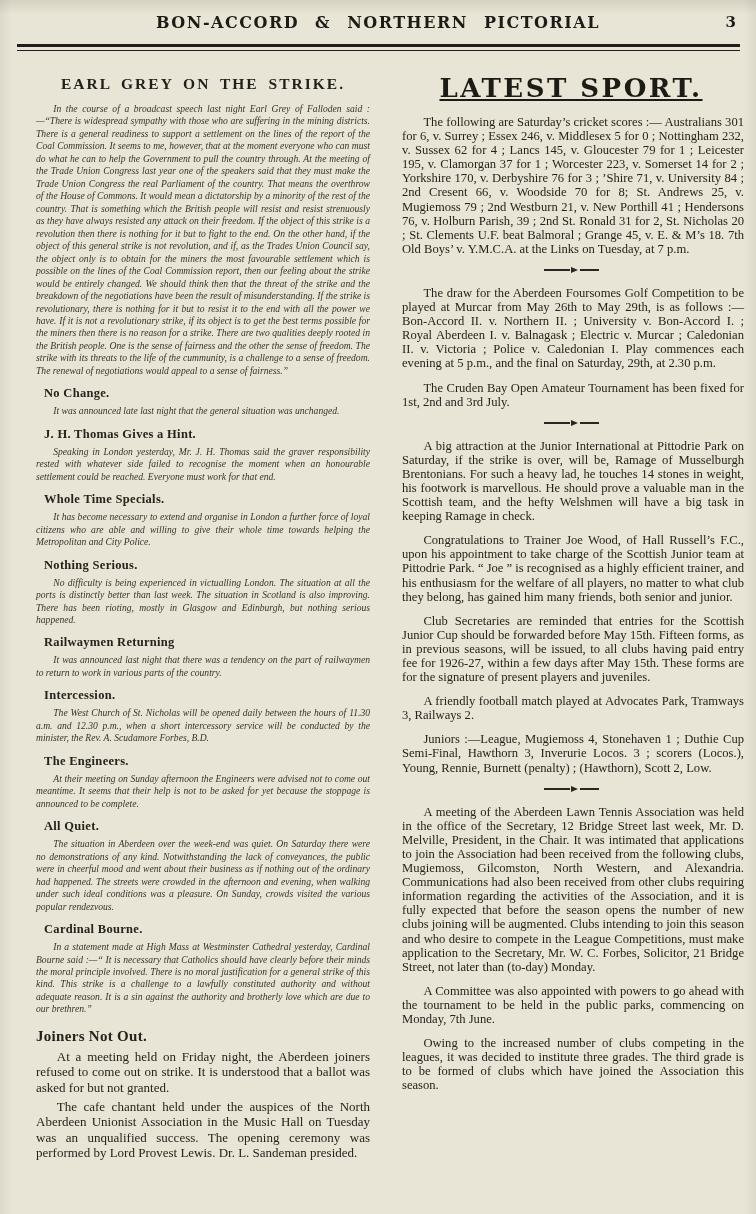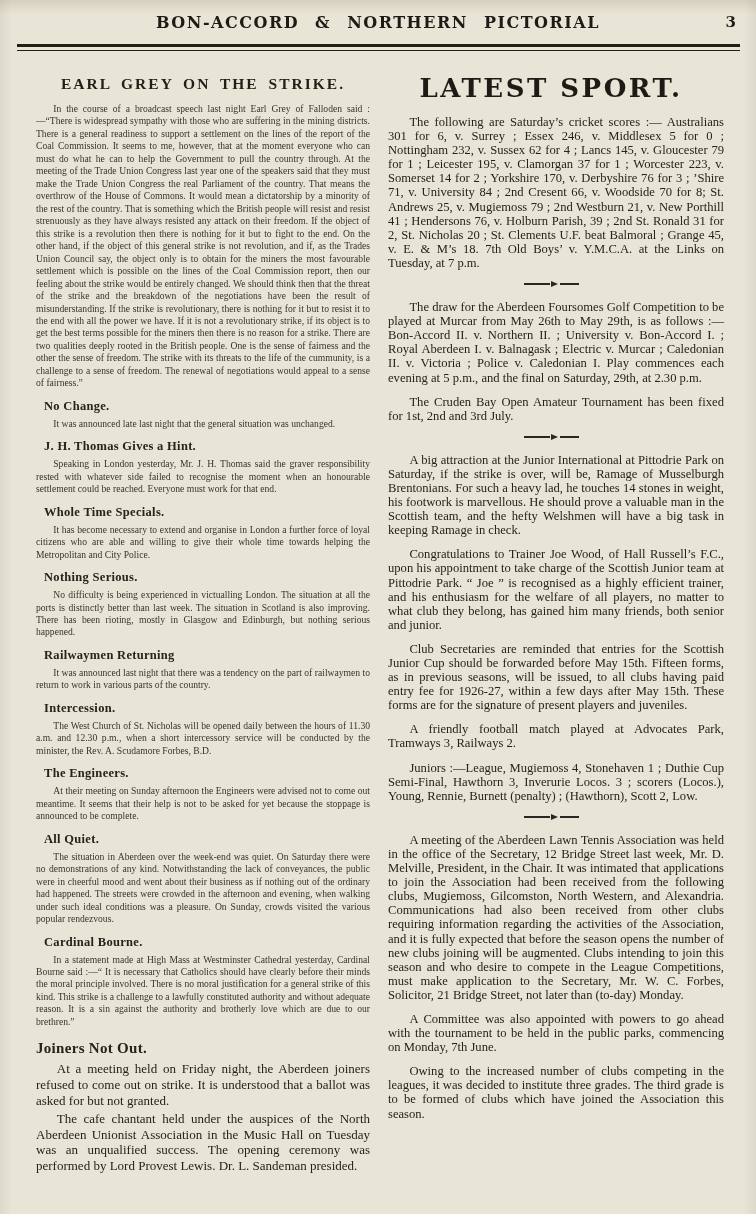--- a/index.html
+++ b/index.html
@@ -38,21 +38,21 @@
   .rule-double{
     margin:5px 16px 0 17px;
     height:3px;
     border-top:3px solid #211e19;
     border-bottom:1px solid #211e19;
   }
   
   .columns{
     display:flex;
     padding:20px 20px 0 36px;
-    gap:8px;
+    gap:28px;
     box-sizing:border-box;
   }
   .col-left{width:334px;flex:0 0 334px;}
   .col-right{width:346px;flex:0 0 346px;color:#26231c;}
 
   
   .col-left h1{
     margin:4px 0 10px 0;
     text-align:center;
     font-size:15.5px;
@@ -61,20 +61,21 @@
     word-spacing:4px;
     color:#221f1a;
   }
   .col-left p.small{
     margin:0 0 3px 0;
     font-size:9.6px;
     line-height:1.3;
     text-align:justify;
     text-indent:1.8em;
     color:#37332b;
+    font-style:italic;
   }
   .col-left h2{
     margin:9px 0 4px 8px;
     font-size:12.5px;
     font-weight:bold;
     letter-spacing:.3px;
     color:#26231c;
   }
   .col-left .big h2{
     font-size:15px;
@@ -91,23 +92,24 @@
 
   
   .col-right h1{
     margin:2px 0 12px 0;
     text-align:center;
     font-family:"DejaVu Serif","Liberation Serif",serif;
     font-size:26px;
     font-weight:bold;
     letter-spacing:2.5px;
     color:#1d1b16;
+    text-decoration:underline;
   }
   .col-right p{
-    margin:0 0 10px 10px;
+    margin:0 0 10px 4px;
     font-size:12.6px;
     line-height:1.12;
     text-align:justify;
     text-indent:1.7em;
   }
   
   .sep{
     display:flex;align-items:center;justify-content:center;
     margin:6px auto 12px auto;
     height:8px;

